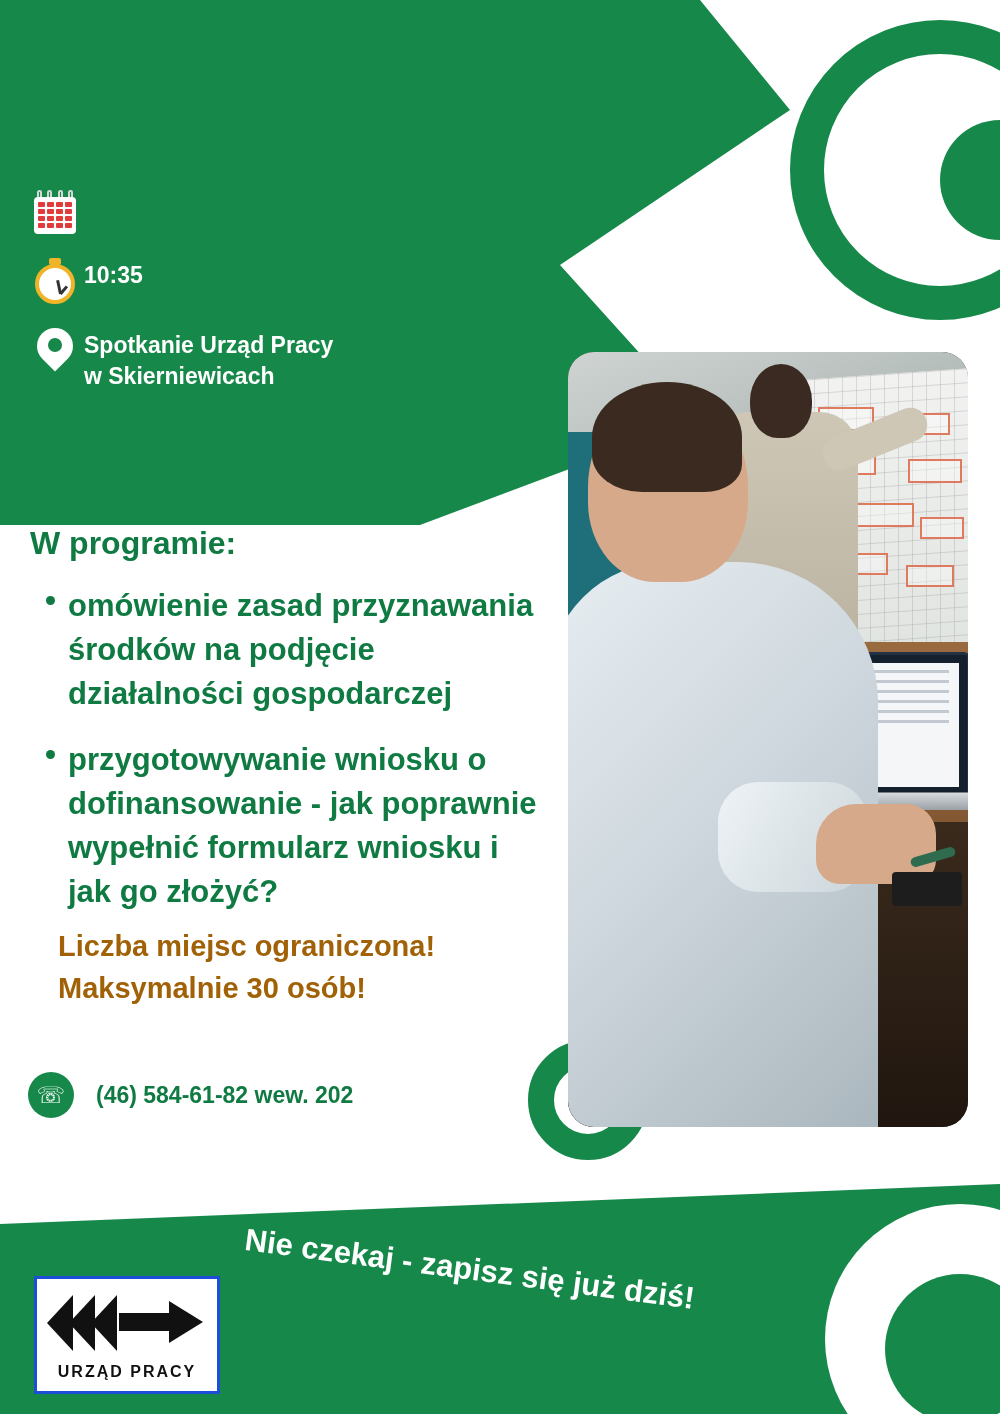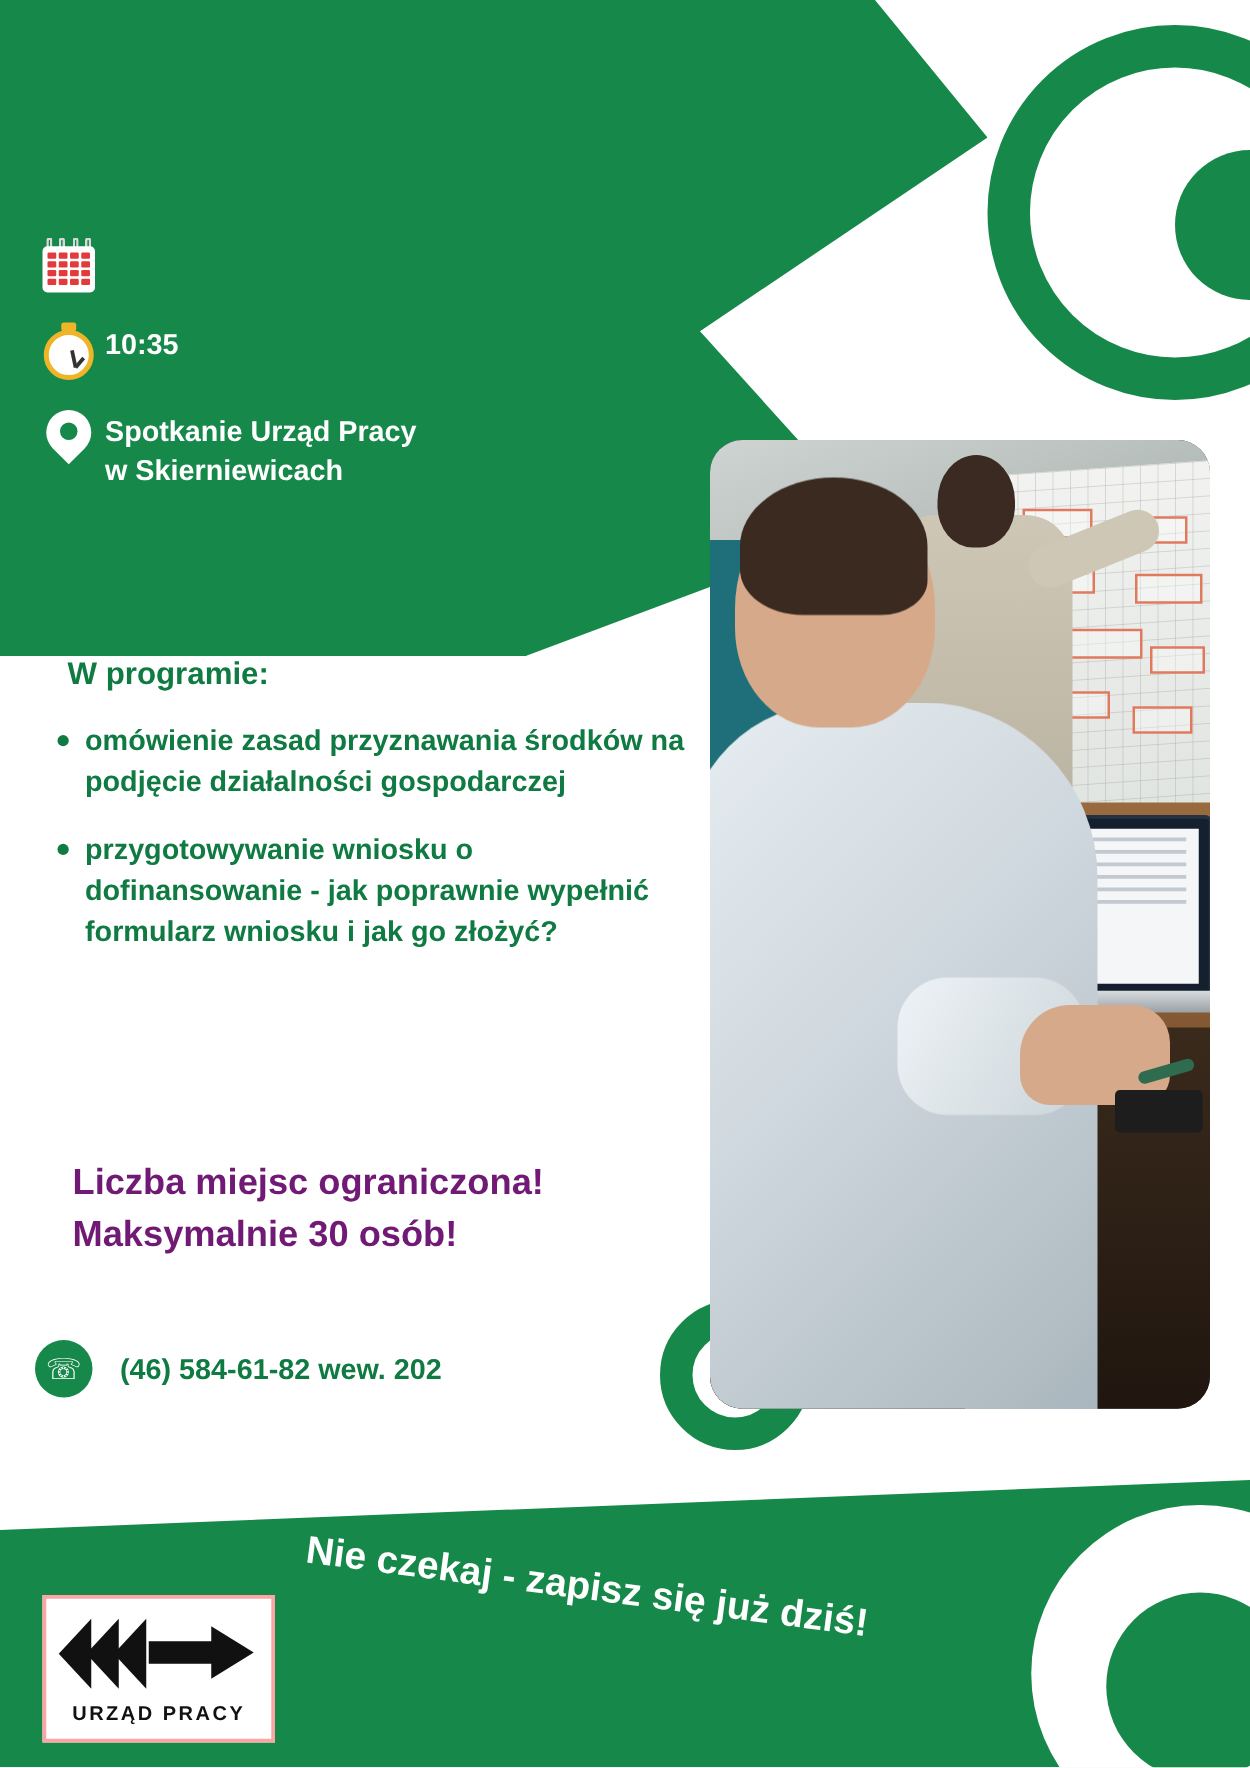--- a/index.html
+++ b/index.html
@@ -261,54 +261,53 @@
 
   
   .program {
     position: absolute;
     left: 30px;
     top: 525px;
     width: 520px;
     color: #0F7A42;
   }
   .program-heading {
-    font-size: 25px;
+    font-size: 32px;
     font-weight: bold;
     margin-bottom: 22px;
-    margin-left: 24px;
   }
   .program-list {
     margin: 0;
     padding: 0 0 0 38px;
     list-style: none;
   }
   .program-list li {
     position: relative;
-    font-size: 23px;
+    font-size: 31px;
     font-weight: bold;
     line-height: 1.42;
     margin-bottom: 22px;
   }
   .program-list li::before {
     content: "";
     position: absolute;
     left: -22px;
     top: 12px;
     width: 9px;
     height: 9px;
     border-radius: 50%;
     background: #0F7A42;
   }
 
   .limit {
     position: absolute;
     left: 58px;
     top: 925px;
     width: 520px;
-    color: #701a75;
+    color: #a16207;
     font-size: 29px;
     font-weight: bold;
     line-height: 1.45;
   }
 
   
   .phone-row {
     position: absolute;
     left: 28px;
     top: 1072px;
@@ -511,21 +510,21 @@
   }
 
   
   .logo {
     position: absolute;
     left: 34px;
     top: 1276px;
     width: 186px;
     height: 118px;
     background: #ffffff;
-    border: 3px solid #fca5a5;
+    border: 3px solid #1d4ed8;
     box-sizing: border-box;
   }
   .logo-arrows {
     position: absolute;
     left: 10px;
     top: 8px;
     width: 164px;
     height: 72px;
   }
   .chev {

